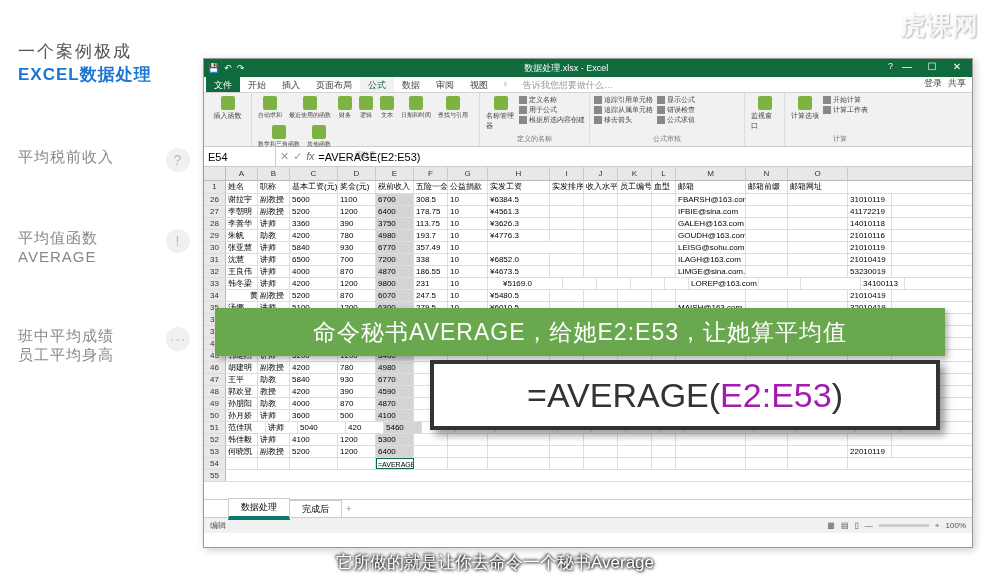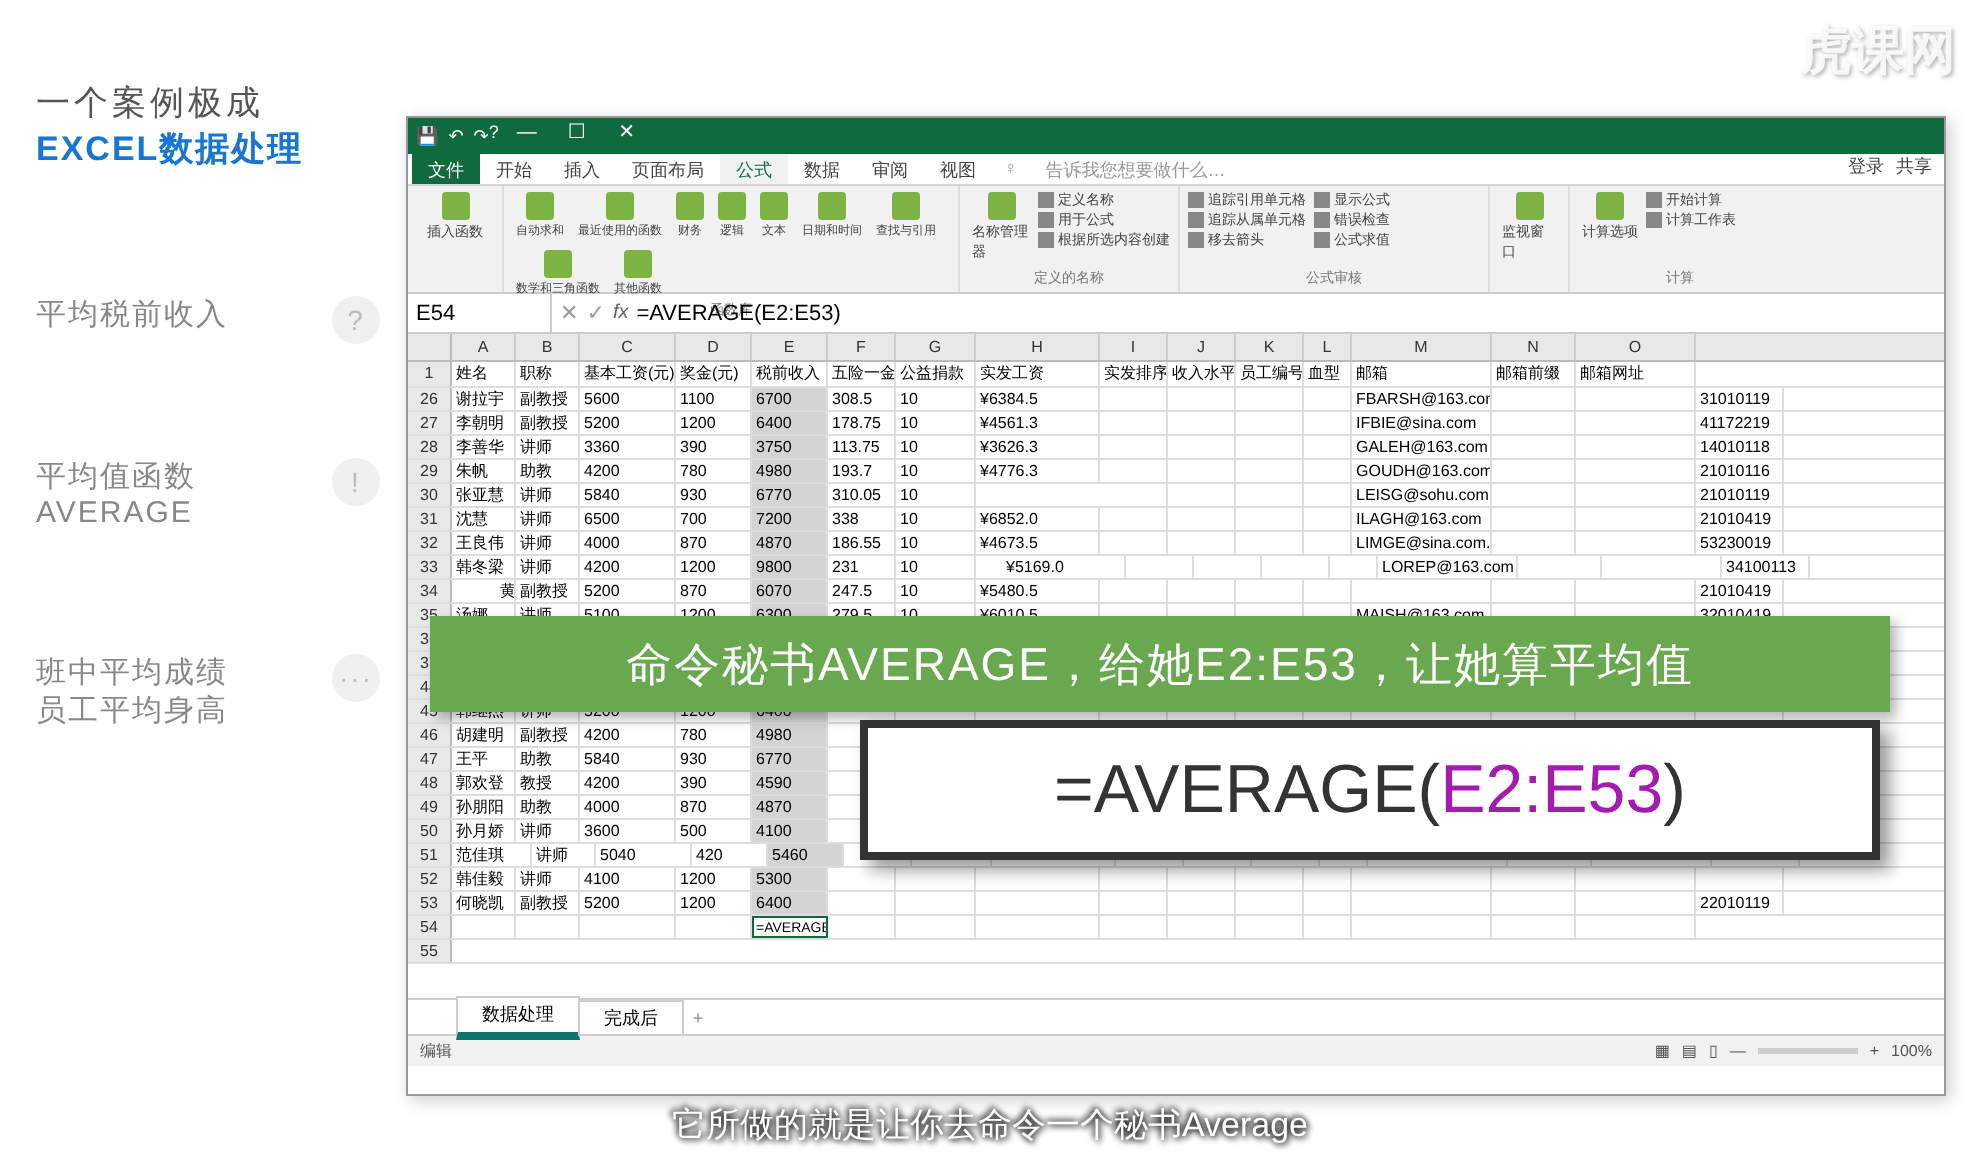--- a/index.html
+++ b/index.html
@@ -79,20 +79,21 @@
   </div>
 </div>
 
 <div class="excel-window">
   <div class="titlebar">
     <div class="titlebar-icons">
       <span>💾</span>
       <span>↶</span>
       <span>↷</span>
     </div>
+    <div class="titlebar-center">数据处理.xlsx - Excel</div>
     <div class="titlebar-right">
       <span>?</span>
       <span class="win-btn">—</span>
       <span class="win-btn">☐</span>
       <span class="win-btn">✕</span>
     </div>
   </div>
 
   <div class="ribbon-tabs">
     <div class="ribbon-tab file">文件</div>
@@ -373,21 +374,21 @@
           <div class="cell" style="width: 60px;"></div>
           <div class="cell" style="width: 44px;">21010116</div>
         </div>
         <div class="row">
           <div class="row-h">30</div>
           <div class="cell" style="width: 32px;">张亚慧</div>
           <div class="cell" style="width: 32px;">讲师</div>
           <div class="cell" style="width: 48px;">5840</div>
           <div class="cell" style="width: 38px;">930</div>
           <div class="cell col-E" style="width: 38px;">6770</div>
-          <div class="cell" style="width: 34px;">310.05</div>
+          <div class="cell" style="width: 34px;">357.49</div>
           <div class="cell" style="width: 40px;">10</div>
           <div class="cell" style="width: 62px; margin-top: 22px;">¥6052.0</div>
           <div class="cell" style="width: 34px;"></div>
           <div class="cell" style="width: 34px;"></div>
           <div class="cell" style="width: 34px;"></div>
           <div class="cell" style="width: 24px;"></div>
           <div class="cell" style="width: 70px;">LEISG@sohu.com</div>
           <div class="cell" style="width: 42px;"></div>
           <div class="cell" style="width: 60px;"></div>
           <div class="cell" style="width: 44px;">21010119</div>

